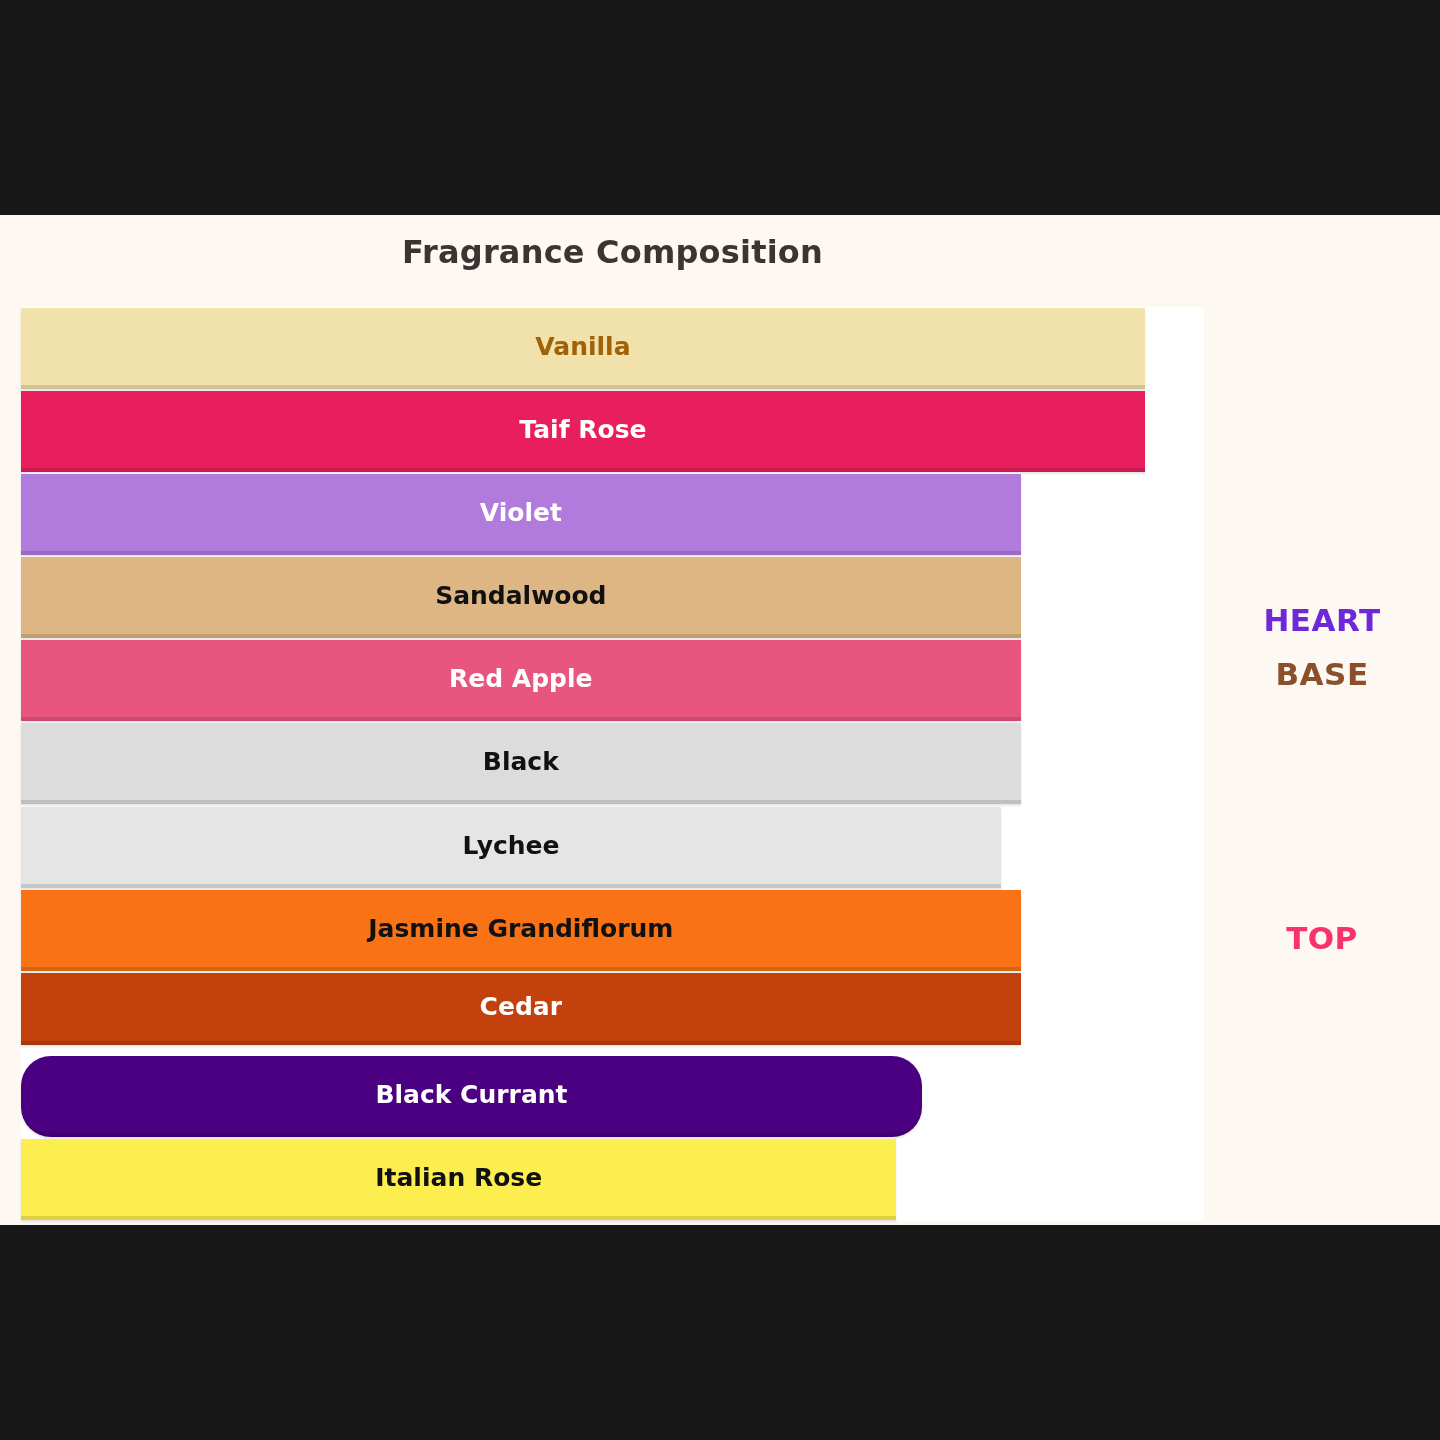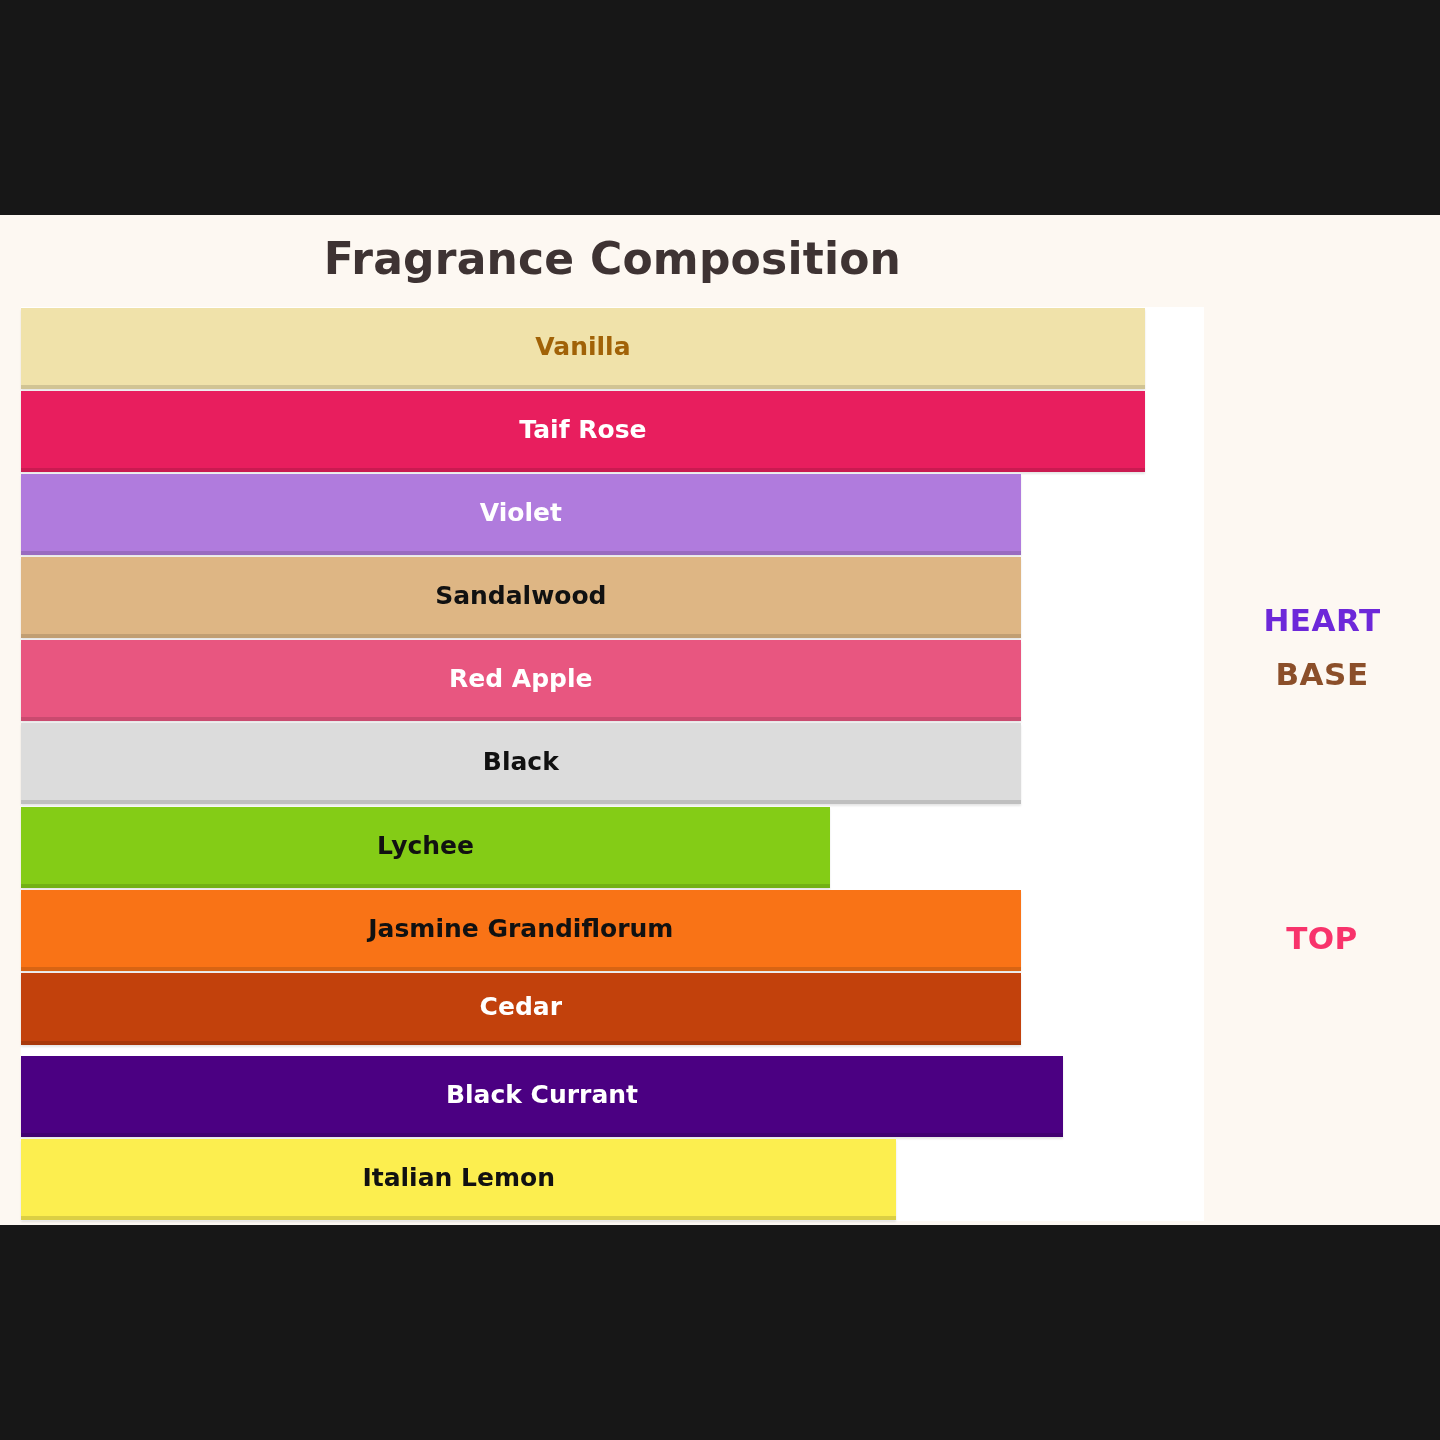--- a/index.html
+++ b/index.html
@@ -17,21 +17,21 @@
 
   .figure{
     position:absolute;left:0;top:215px;
     width:1440px;height:1010px;
     background:#FDF8F2;
   }
 
   .chart-title{
     position:absolute;left:0;top:18px;width:1225px;
     text-align:center;
-    font-size:44px;font-weight:bold;
+    font-size:32px;font-weight:bold;
     color:#3E3333;
     letter-spacing:.2px;
     white-space:nowrap;
   }
 
   .plot{
     position:absolute;
     left:21px;top:92px;
     width:1183px;height:914px;
     background:#FFFFFF;
@@ -90,34 +90,34 @@
           </div>
           <div class="bar" style="top: 250.273px; height: 81.0136px; width: 999.635px; background: rgb(222, 182, 132);">
             <span class="bar-label" style="color: rgb(17, 17, 17);">Sandalwood</span>
           </div>
           <div class="bar" style="top: 333.364px; height: 81.0136px; width: 999.635px; background: rgb(232, 86, 128);">
             <span class="bar-label" style="color: rgb(255, 255, 255);">Red Apple</span>
           </div>
           <div class="bar" style="top: 416.455px; height: 81.0136px; width: 999.635px; background: rgb(220, 220, 220);">
             <span class="bar-label" style="color: rgb(17, 17, 17);">Black</span>
           </div>
-          <div class="bar" style="top: 499.545px; height: 81.0136px; width: 809px; background: #84cc16;">
+          <div class="bar" style="top: 499.545px; height: 81.0136px; width: 980px; background: #e5e5e5;">
             <span class="bar-label" style="color: rgb(17, 17, 17);">Lychee</span>
           </div>
           <div class="bar" style="top: 582.636px; height: 81.0136px; width: 999.635px; background: #f97316;">
             <span class="bar-label" style="color: rgb(17, 17, 17);">Jasmine Grandiflorum</span>
           </div>
           <div class="bar" style="top: 665.727px; height: 72px; width: 999.635px; background: #c2410c;">
             <span class="bar-label" style="color: rgb(255, 255, 255);">Cedar</span>
           </div>
-          <div class="bar" style="top: 748.818px; height: 81.0136px; width: 1042px; background: rgb(75, 0, 130);">
+          <div class="bar" style="top: 748.818px; height: 81.0136px; width: 901px; background: rgb(75, 0, 130); border-radius: 30px;">
             <span class="bar-label" style="color: rgb(255, 255, 255);">Black Currant</span>
           </div>
           <div class="bar" style="top: 831.909px; height: 81.0136px; width: 875.42px; background: rgb(252, 238, 79);">
-            <span class="bar-label" style="color: rgb(17, 17, 17);">Italian Lemon</span>
+            <span class="bar-label" style="color: rgb(17, 17, 17);">Italian Rose</span>
           </div>
         </div>
     </div>
 
     <div class="side-labels" id="side-labels">
         <div class="side-label" style="top: 295.33px; color: #6d28d9;">HEART</div>
         <div class="side-label" style="top: 349.256px; color: rgb(139, 79, 42);">BASE</div>
         <div class="side-label" style="top: 613.402px; color: rgb(248, 51, 107);">TOP</div>
       </div>
 

